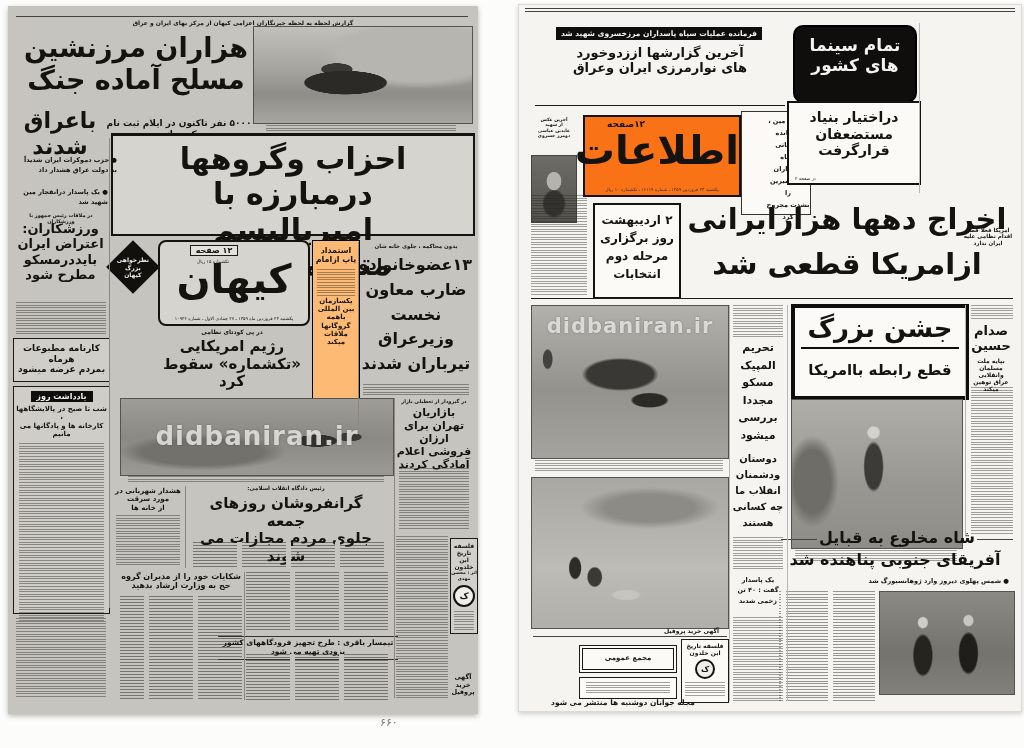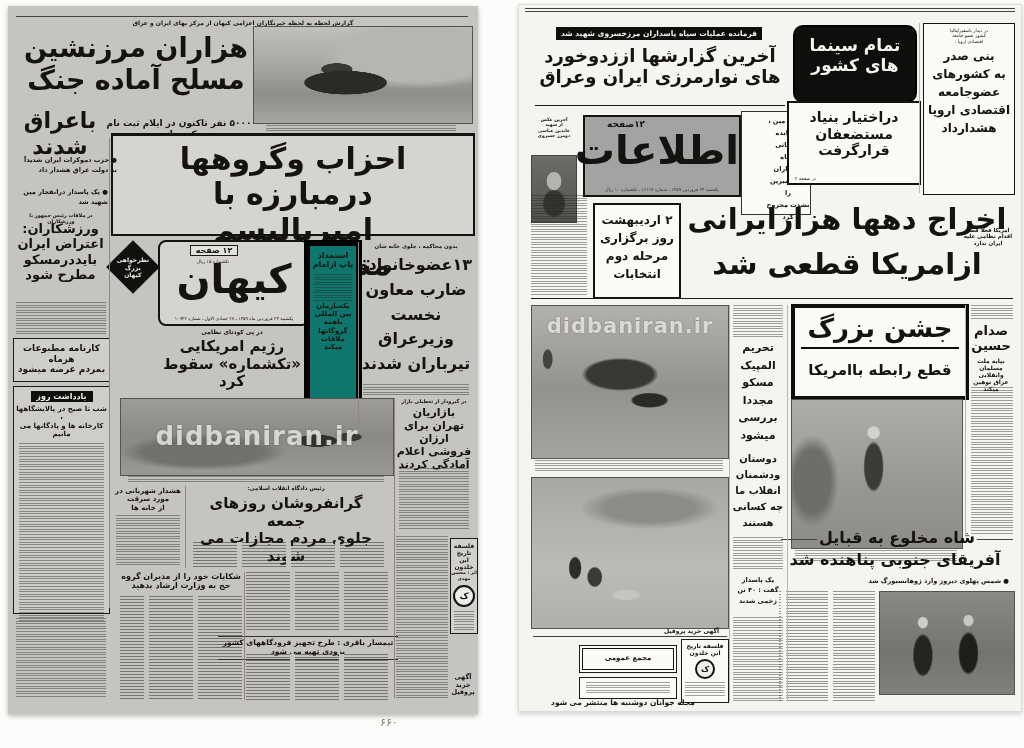--- a/index.html
+++ b/index.html
@@ -25,21 +25,21 @@
          repeating-linear-gradient(to bottom,rgba(40,38,33,.46) 0 1px,rgba(0,0,0,0) 1px 2.8px);}
   .box{border:1.5px solid #1c1a16;}
   .photo{position:absolute;overflow:hidden;}
   .wm{position:absolute;width:100%;text-align:center;font-weight:700;
       color:rgba(235,234,230,.85);text-shadow:0 0 2px rgba(60,60,58,.5);letter-spacing:1px;}
   .blackbox{background:#0f0e0c;color:#f4f3ef;}
   .t45{font-size:4.5px;} .t5{font-size:5px;} .t55{font-size:5.5px;} .t6{font-size:6px;}
   .t65{font-size:6.5px;} .t7{font-size:7px;} .t75{font-size:7.5px;} .t8{font-size:8px;}
   .t9{font-size:9px;} .t10{font-size:10px;} .t11{font-size:11px;} .t12{font-size:12px;}
   .t13{font-size:13px;} .t14{font-size:14px;} .t15{font-size:15px;} .t16{font-size:16px;}
-  .t17{font-size:17px;} .t19{font-size:18px;} .t22{font-size:22px;} .t26{font-size:26px;}
+  .t17{font-size:17px;} .t19{font-size:13px;} .t22{font-size:22px;} .t26{font-size:26px;}
   .t27{font-size:27px;} .t29{font-size:29px;} .t30{font-size:30px;} .t40{font-size:40px;}
   .diamond{transform:rotate(45deg);background:#11100d;display:flex;align-items:center;justify-content:center;}
   .diamond>div{transform:rotate(-45deg);color:#f1f0ec;font-weight:700;text-align:center;line-height:1.25;}
   .circlogo{border:2px solid #15130f;border-radius:50%;display:flex;align-items:center;justify-content:center;
             font-weight:700;background:#efeeea;}
 </style>
 </head>
 <body>
 
 <div class="page" id="kayhan-page">
@@ -96,21 +96,21 @@
     <div class="abs box t8" style="left:30px;top:3px;width:46px;text-align:center;font-weight:700;background:#e4e2dc;">۱۲ صفحه</div>
     <div class="abs t45" style="left:30px;top:17px;width:46px;text-align:center;">تکشماره ۱۵ ریال</div>
     <div class="hl t40" style="margin-top:14px;font-weight:900;letter-spacing:-2px;">کیهان</div>
     <div class="abs t45" style="left:4px;bottom:3px;width:140px;text-align:center;">یکشنبه ۲۴ فروردین ماه ۱۳۵۹ ـ ۲۷ جمادی الاول ـ شماره ۱۰۹۳۶</div>
   </div>
 
   <div class="abs t6" style="left:150px;top:322px;width:148px;text-align:center;font-weight:700;">در پی کودتای نظامی</div>
   <div class="abs hl pre t15" style="left: 150px; top: 332px; width: 148px; white-space: pre-line;">رژیم امریکایی
 «تکشماره» سقوط کرد</div>
 
-  <div class="abs" style="left:296px;top:234px;width:46px;height:188px;border:6px solid #000000;background:#0f766e;">
+  <div class="abs" style="left:304px;top:234px;width:46px;height:188px;border:1px solid #000000;background:#fdba74;">
     <div class="hl pre t8" style="margin-top: 5px; white-space: pre-line;">استمداد
 پاپ ازامام</div>
     <div class="txf" style="margin:4px 4px 0;height:28px;"></div>
     <div class="hl pre t7" style="white-space: pre-line;">یکسازمان
 بین المللی
 باهمه
 گروگانها
 ملاقات
 میکند</div>
   </div>
@@ -192,21 +192,21 @@
   <div class="abs hl pre t45" style="left: 10px; top: 112px; width: 50px; white-space: pre-line;">آخرین عکس
 از شهید
 عابدین عباسی
 دومرز خسروی</div>
   <div class="photo" style="left:12px;top:150px;width:44px;height:66px;border:1px solid #45433e;
        background:
         radial-gradient(ellipse 12px 15px at 50% 38%, #b5b3ad 58%, rgba(0,0,0,0) 64%),
         radial-gradient(ellipse 18px 22px at 50% 72%, #35332f 55%, rgba(0,0,0,0) 66%),
         linear-gradient(180deg,#6e6c67 0%,#55534e 100%);"></div>
 
-  <div class="abs" style="left:64px;top:110px;width:154px;height:78px;border:2px solid #15130f;background:#a3a3a3;">
+  <div class="abs" style="left:64px;top:110px;width:154px;height:78px;border:2px solid #15130f;background:#f97316;">
     <div class="abs t9" style="left:22px;top:2px;font-weight:700;">۱۲صفحه</div>
     <div class="hl t40" style="margin-top:10px;font-weight:900;letter-spacing:-2px;">اطلاعات</div>
     <div class="abs t45" style="left:4px;bottom:3px;width:146px;text-align:center;color:#33312d;">یکشنبه ۲۴ فروردین ۱۳۵۹ ـ شماره ۱۶۱۱۹ ـ تکشماره ۱۰ ریال</div>
   </div>
 
   <div class="abs" style="left:222px;top:106px;width:44px;height:102px;border:1px solid #35332e;background:#fbfaf7;padding-left:24px;">
     <div class="hl pre t65" style="line-height: 1.85; margin-top: 3px; white-space: pre-line;">انفجار مین ،
 فرمانده عملیاتی
 سپاه پاسداران
 قصرشیرین را
@@ -218,30 +218,20 @@
     <div class="hl pre t17" style="color: rgb(244, 243, 239); margin-top: 8px; white-space: pre-line;">تمام سینما
 های کشور</div>
   </div>
   <div class="abs" style="left:268px;top:96px;width:130px;height:80px;border:2px solid #15130f;background:#fbfaf7;">
     <div class="hl pre t14" style="margin-top: 6px; white-space: pre-line;">دراختیار بنیاد
 مستضعفان
 قرارگرفت</div>
     <div class="abs t45" style="left:6px;bottom:2px;">در صفحه ۲</div>
   </div>
 
-  <div class="abs" style="left:404px;top:18px;width:90px;height:170px;border:1.5px solid #15130f;background:#fbfaf7;">
-    <div class="hl pre t45" style="margin-top: 4px; font-weight: 400; white-space: pre-line;">در دیدار باسفیرایتالیا
-کشور عضو جامعه
-اقتصادی اروپا :</div>
-    <div class="hl pre t12" style="margin-top: 3px; line-height: 1.5; white-space: pre-line;">بنی صدر
-به کشورهای
-عضوجامعه
-اقتصادی اروپا
-هشدارداد</div>
-  </div>
 
   <div class="abs hl pre t29" style="left: 162px; top: 192px; width: 332px; line-height: 1.55; white-space: pre-line;">اخراج دهها هزارایرانی
 ازامریکا قطعی شد</div>
   <div class="abs" style="left:74px;top:198px;width:84px;height:92px;border:2px solid #15130f;background:#fbfaf7;">
     <div class="hl pre t12" style="margin-top: 6px; line-height: 1.5; white-space: pre-line;">۲ اردیبهشت
 روز برگزاری
 مرحله دوم
 انتخابات</div>
   </div>
   <div class="abs txf" style="left:12px;top:190px;width:56px;height:100px;"></div>

